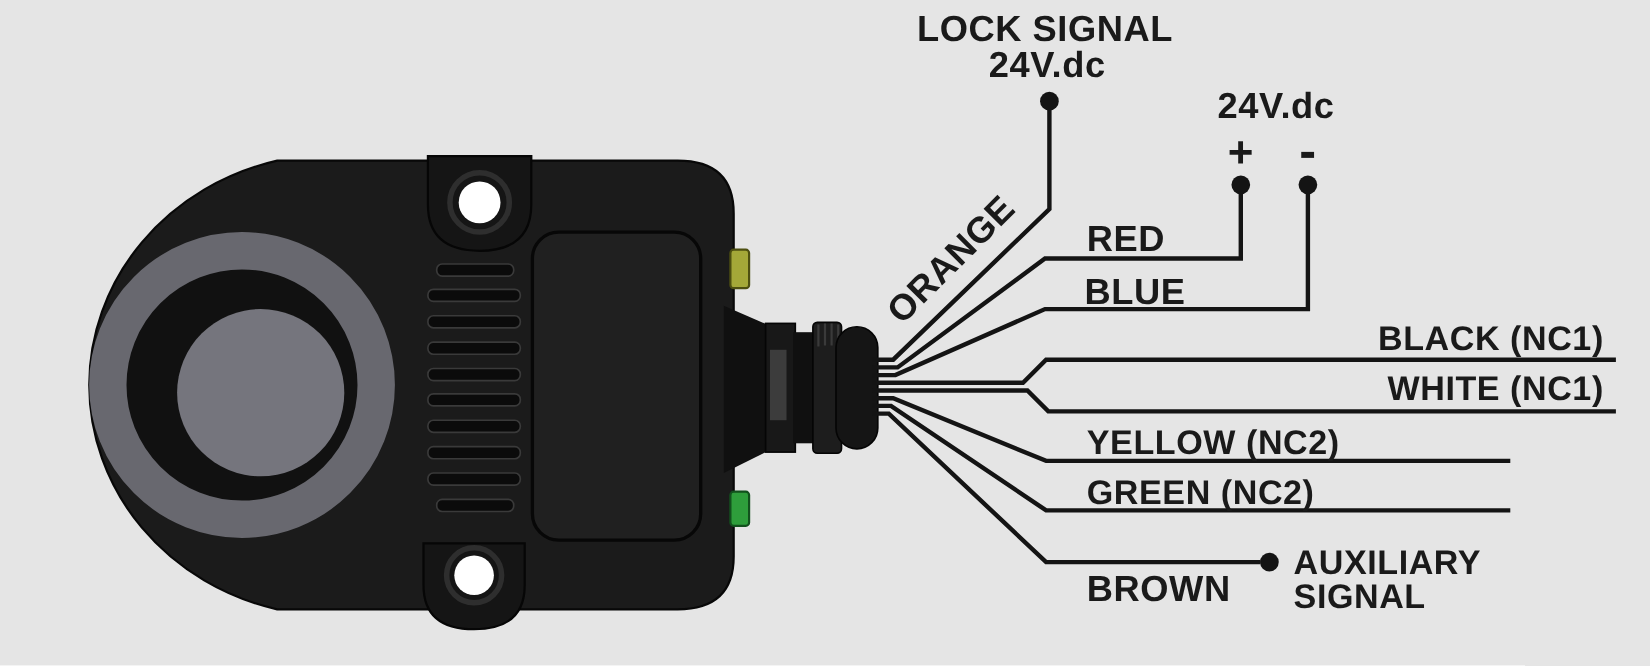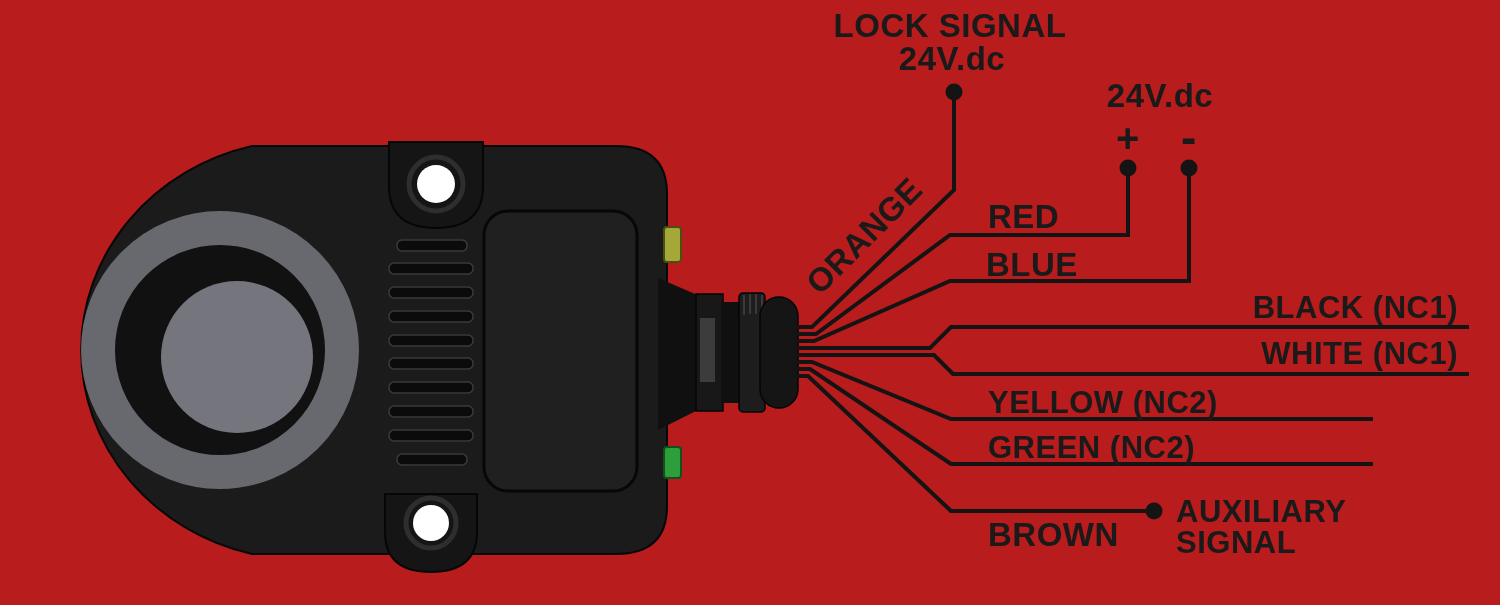--- a/index.html
+++ b/index.html
@@ -1,20 +1,20 @@
 <!DOCTYPE html>
 <html><head>
 <meta charset="utf-8">
 <style>
   html, body { margin: 0; padding: 0; background: #ffffff; }
   .stage {
     position: relative;
     width: 1500px;
     height: 605px;
-    background: #b91c1c;
+    background: #e5e5e5;
     font-family: "Liberation Sans", sans-serif;
     overflow: hidden;
   }
   svg { display: block; }
   .lbl {
     font-family: "Liberation Sans", sans-serif;
     font-weight: 700;
     fill: #1a1a1a;
     letter-spacing: 0.5px;
   }

